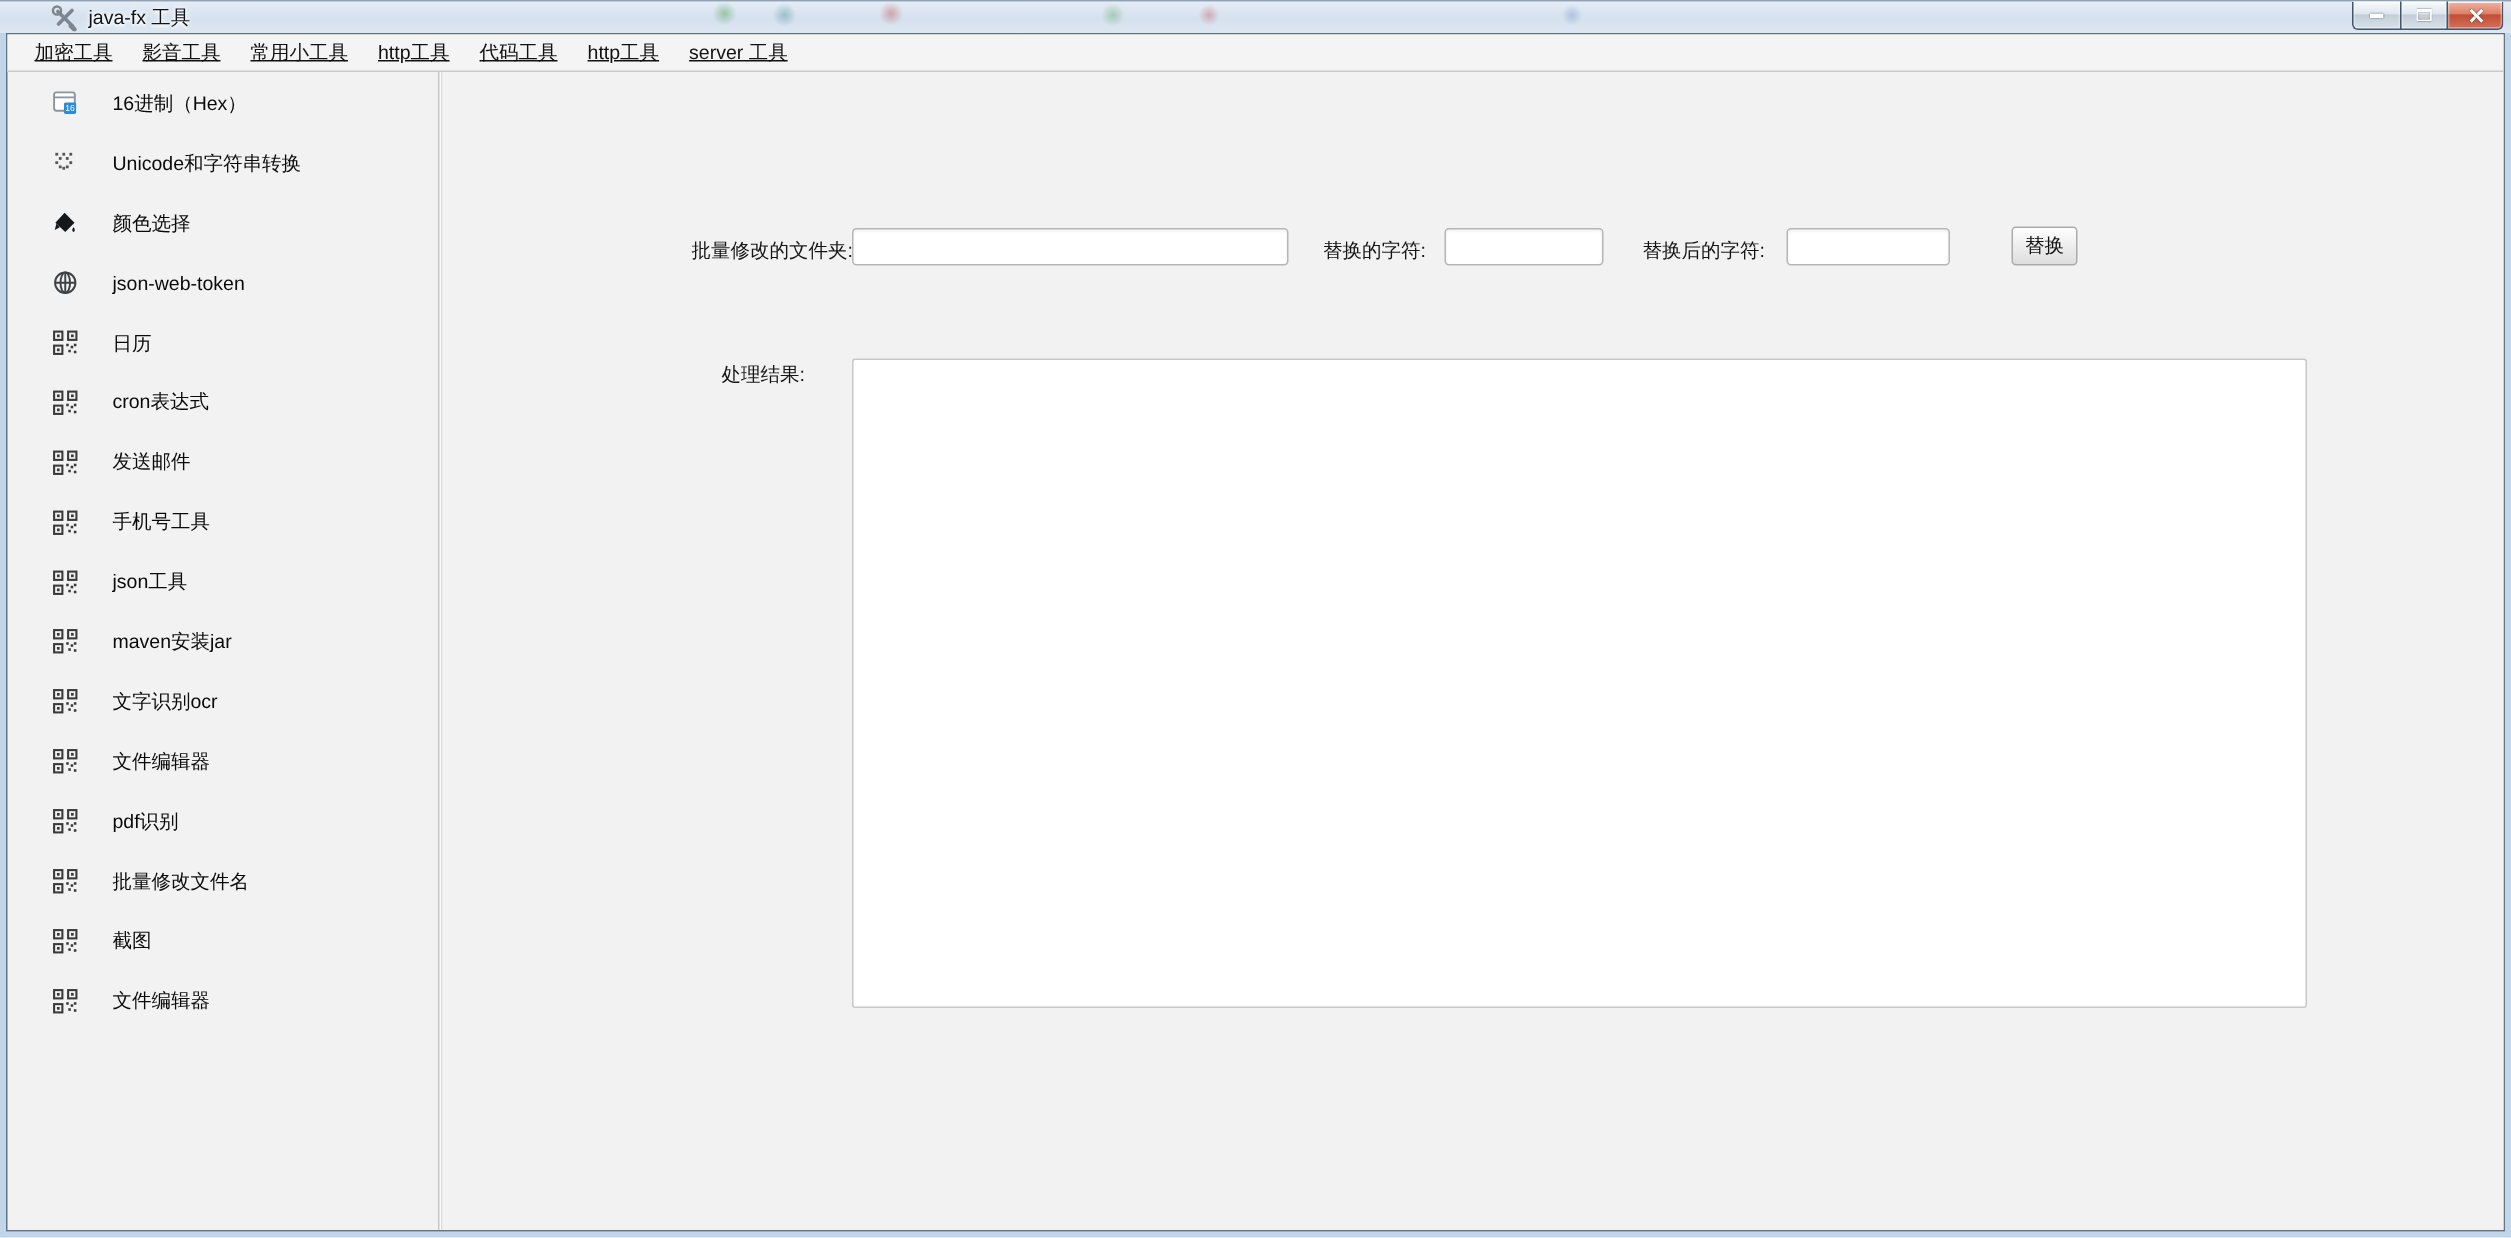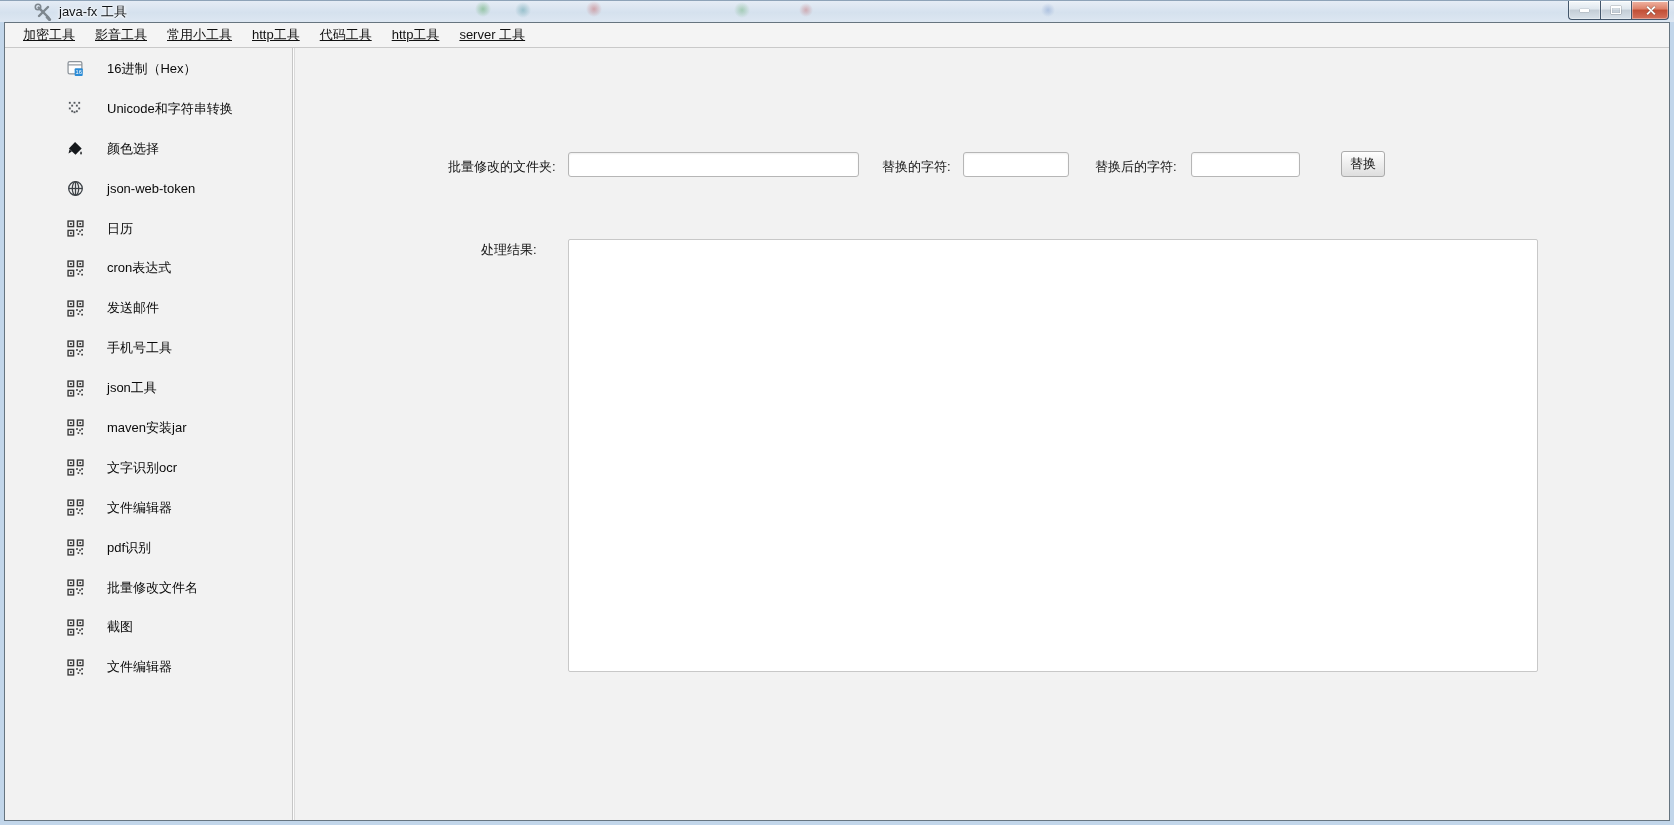--- a/index.html
+++ b/index.html
@@ -70,41 +70,41 @@
     height:25px; flex:0 0 25px; display:flex; align-items:stretch;
     background:#f4f4f4; border-bottom:1px solid #c9c9c9; padding-left:8px;
   }
   .menu-item {
     display:flex; align-items:center; padding:0 10px; font-size:13px; color:#111;
     white-space:nowrap; cursor:default;text-decoration:underline;
   }
 
   
   .content { flex:1 1 auto; display:flex; min-height:0; }
-  .sidebar { width:287px; flex:0 0 287px; padding-top:1px; overflow:hidden;padding-left:32px; }
+  .sidebar { width:287px; flex:0 0 287px; padding-top:1px; overflow:hidden; }
   .side-item {
     height:39.9px; display:flex; align-items:center; padding-left:30px; cursor:default;
   }
   .side-icon { width:17px; height:17px; flex:0 0 17px; display:inline-block; }
   .side-label { margin-left:23px; font-size:13px; color:#0a0a0a; white-space:nowrap; }
   .divider {
     width:3px; flex:0 0 3px; background:#fcfcfc;
     border-left:1px solid #c6c6c6; border-right:1px solid #dadada; cursor:col-resize;
   }
   .main { flex:1 1 auto; position:relative; background:#f2f2f2; }
 
   
   .flabel { position:absolute; font-size:13px; color:#151515; white-space:nowrap; }
   .tf {
     position:absolute; height:25px; background:#fff;
     border:1px solid #b6b6b6; border-radius:3px; padding:0 6px; font-size:13px;
     box-shadow: inset 0 1px 2px rgba(0,0,0,.07);
     font-family:"Liberation Sans","DejaVu Sans",sans-serif;
   }
-  #lb-folder { left:153px; top:110px; }
+  #lb-folder { left:166px; top:110px; }
   #in-folder { left:273px; top:104px; width:291px; }
   #lb-search { left:587px; top:110px; }
   #in-search { left:668px; top:104px; width:106px; }
   #lb-replace { left:800px; top:110px; }
   #in-replace { left:896px; top:104px; width:109px; }
   #btn-replace {
     position:absolute; left:1046px; top:103px; min-width:38px; height:26px;
     font-size:13px; color:#111; padding:0 8px;
     background:linear-gradient(180deg,#fefefe 0%,#ececec 55%,#dedede 100%);
     border:1px solid #ababab; border-radius:3px; cursor:default;

